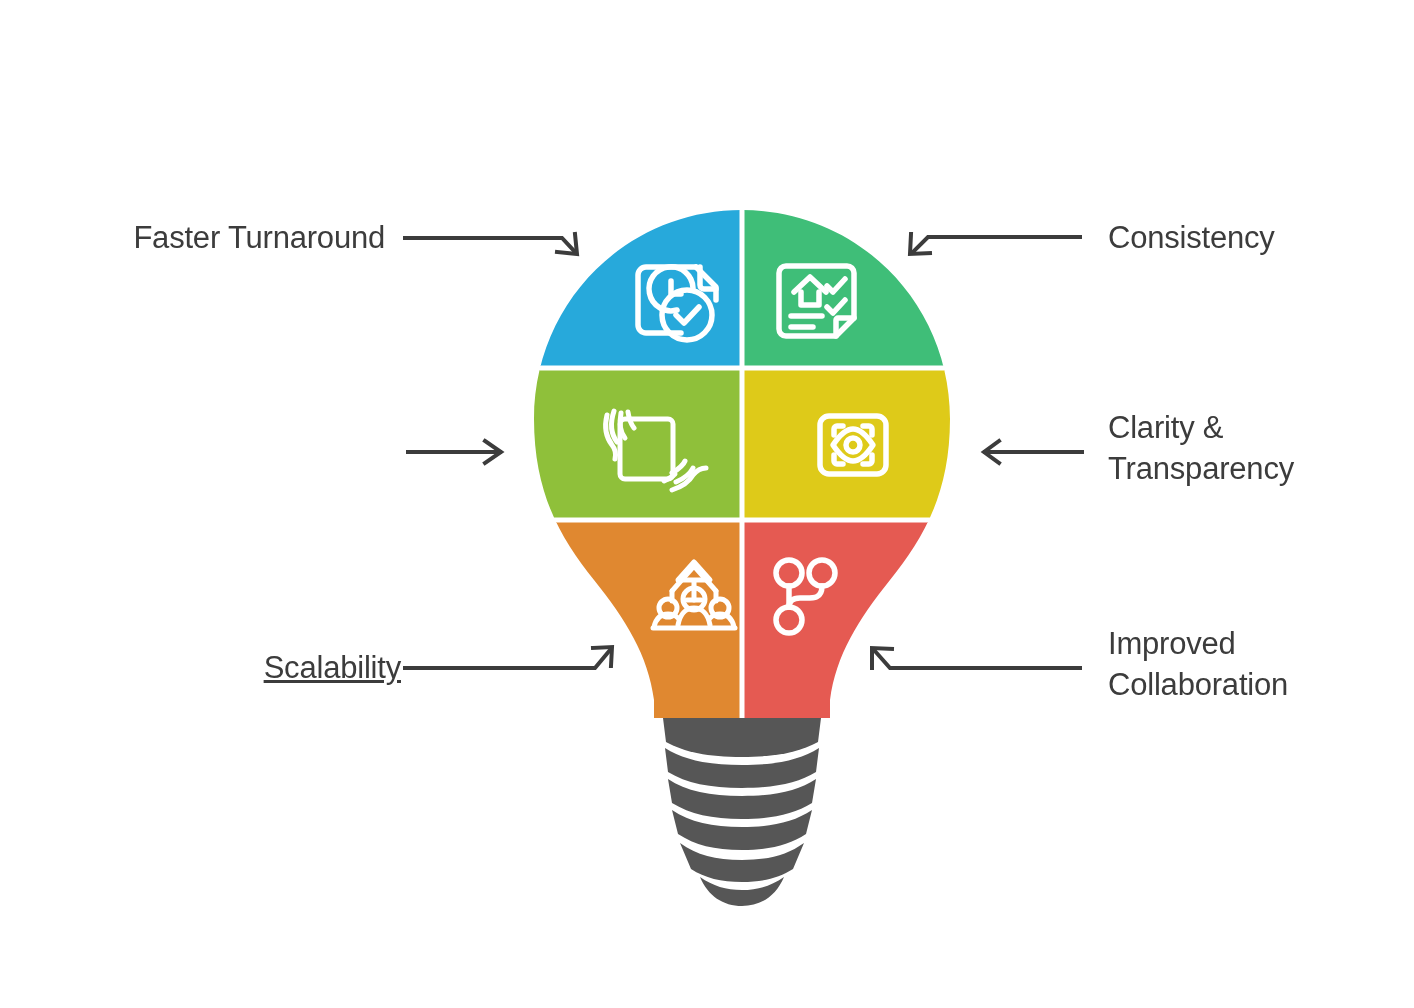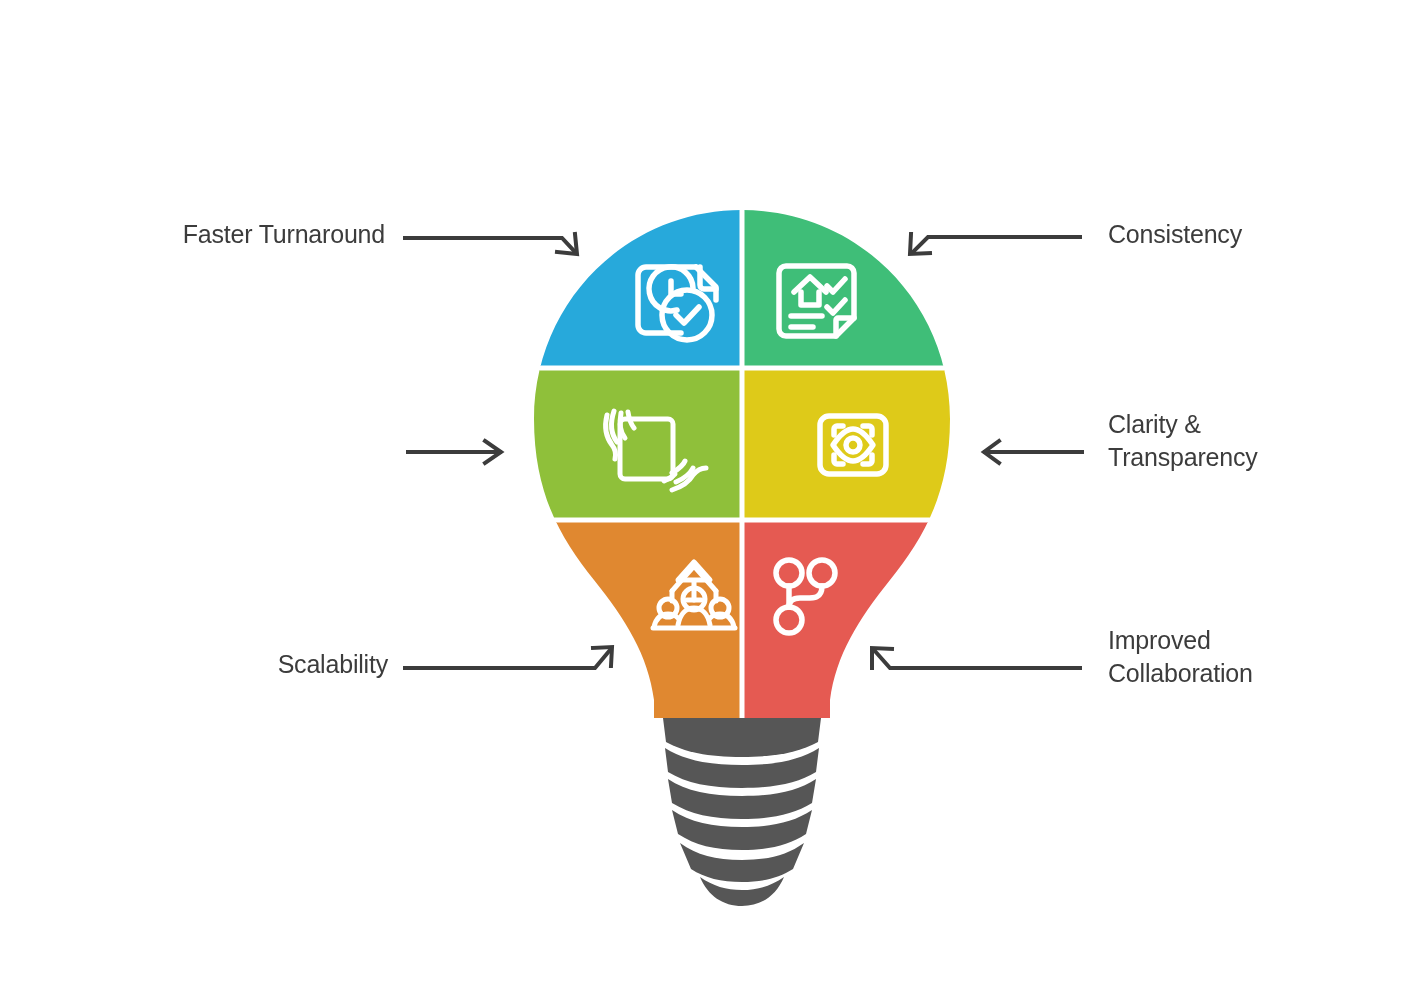--- a/index.html
+++ b/index.html
@@ -15,35 +15,35 @@
   }
   #canvas {
     position: relative;
     width: 1414px;
     height: 1008px;
     background: #ffffff;
   }
   .label {
     position: absolute;
     color: #3c3c3c;
-    font-size: 25px;
+    font-size: 31px;
     line-height: 1.32;
     font-weight: 400;
     white-space: pre-line;
     letter-spacing: -0.2px;
   }
   .label-left {
     text-align: right;
   }
   .label-right {
     text-align: left;
   }
   #lbl-faster      { left: 40px;  top: 218px; width: 345px; }
   #lbl-reduced     { left: 60px;  top: 408px; width: 325px; }
-  #lbl-scalability { left: 63px;  top: 648px; width: 325px; }
+  #lbl-scalability { left: 76px;  top: 648px; width: 325px; text-decoration: underline; }
   #lbl-consistency { left: 1108px; top: 218px; width: 320px; }
   #lbl-clarity     { left: 1108px; top: 408px; width: 320px; }
   #lbl-improved    { left: 1108px; top: 624px; width: 320px; }
 
   #bulb-svg, #arrows-svg {
     position: absolute;
     left: 0;
     top: 0;
   }
   #arrows-svg { pointer-events: none; }

